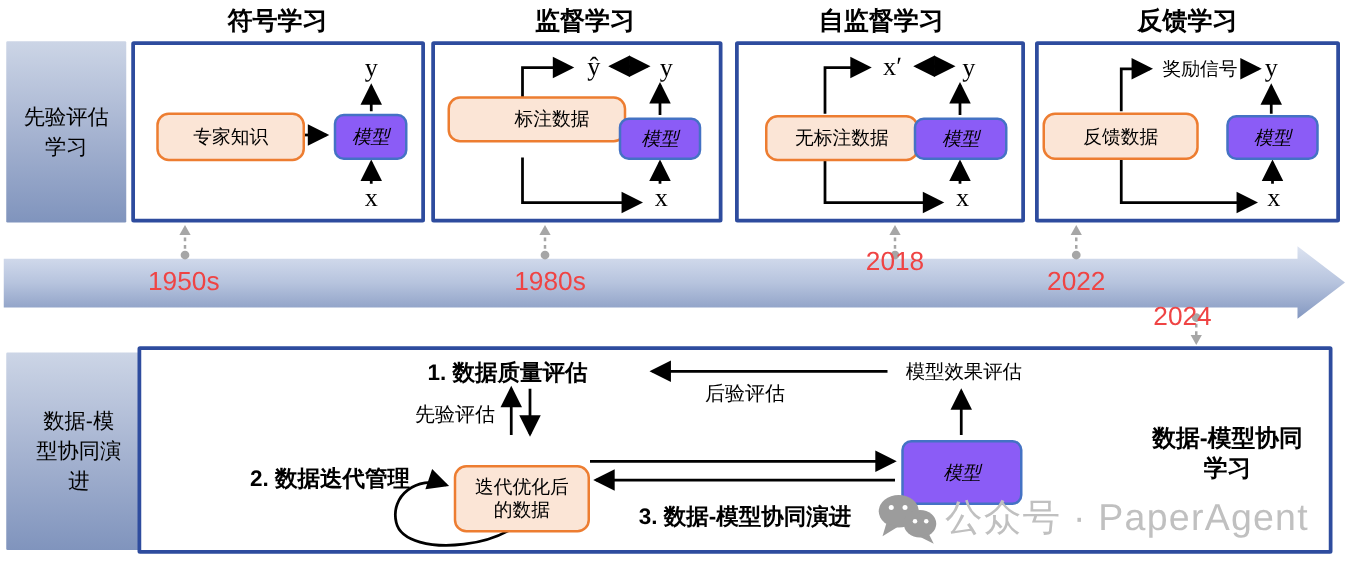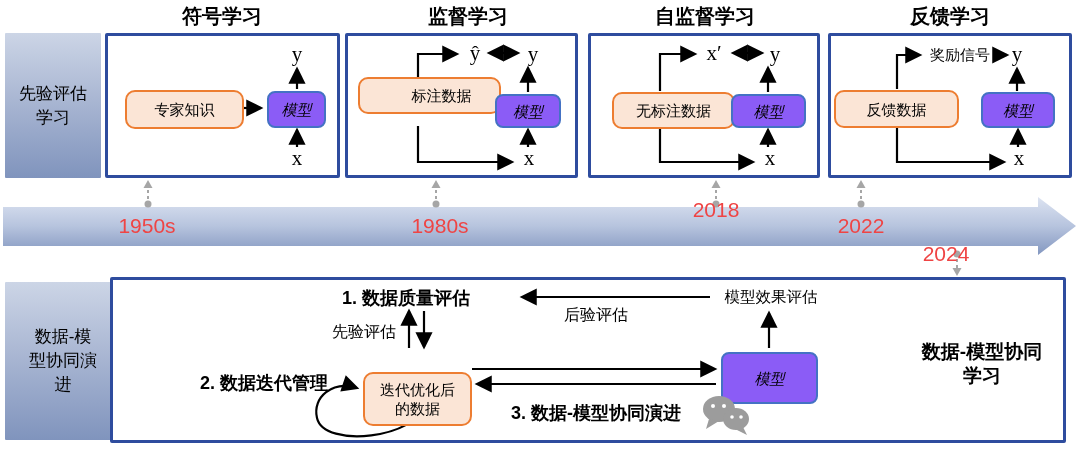--- a/index.html
+++ b/index.html
@@ -118,20 +118,21 @@
   <svg class="abs" style="left:700px;top:394px;z-index:2;" width="50" height="42">
     <ellipse cx="19" cy="15" rx="16" ry="13" fill="#9c9c9c"></ellipse>
     <polygon points="9,25 6,35 19,27" fill="#9c9c9c"></polygon>
     <circle cx="13" cy="12" r="2" fill="#fff"></circle>
     <circle cx="24" cy="12" r="2" fill="#fff"></circle>
     <ellipse cx="36" cy="25" rx="13" ry="11" fill="#9c9c9c"></ellipse>
     <polygon points="43,33 47,41 35,35" fill="#9c9c9c"></polygon>
     <circle cx="32" cy="23" r="1.8" fill="#fff"></circle>
     <circle cx="41" cy="23" r="1.8" fill="#fff"></circle>
   </svg>
+  <div class="wm-text" style="left:756px;top:394px;">公众号 · PaperAgent</div>
 
   <svg id="svglayer" width="1080" height="451" viewBox="0 0 1080 451">
     <defs>
       <marker id="mA" markerWidth="9" markerHeight="9" refX="7.2" refY="4.5" orient="auto-start-reverse">
         <path d="M0.5,0.6 L8.3,4.5 L0.5,8.4 Z" fill="#000"></path>
       </marker>
       <linearGradient id="tl" x1="0" y1="0" x2="0" y2="1">
         <stop offset="0" stop-color="#dce3f1"></stop>
         <stop offset="0.5" stop-color="#b7c4de"></stop>
         <stop offset="1" stop-color="#8397c0"></stop>

